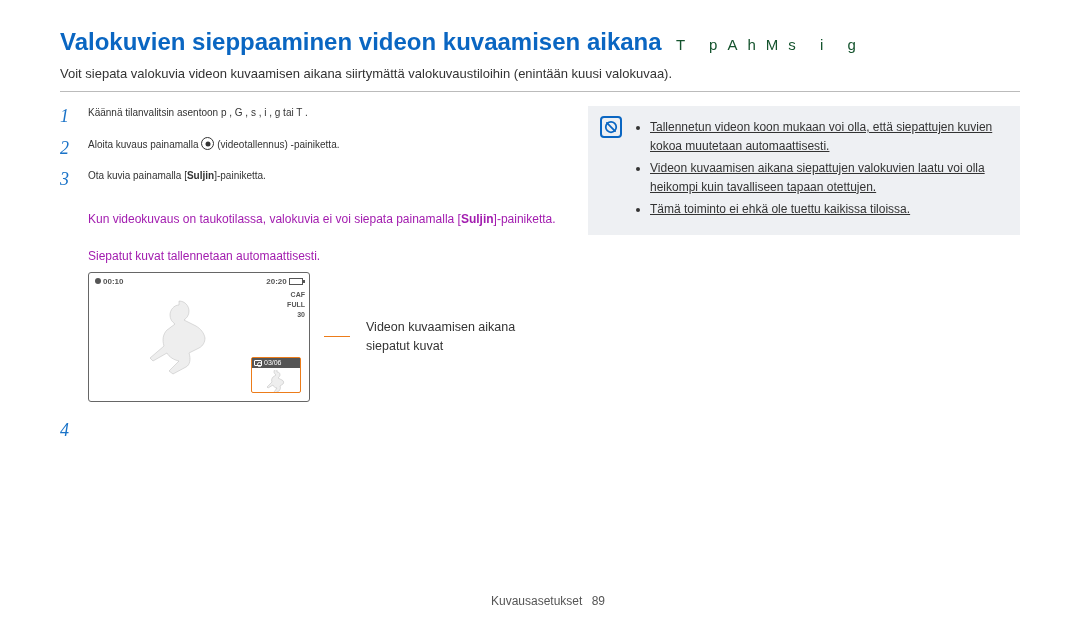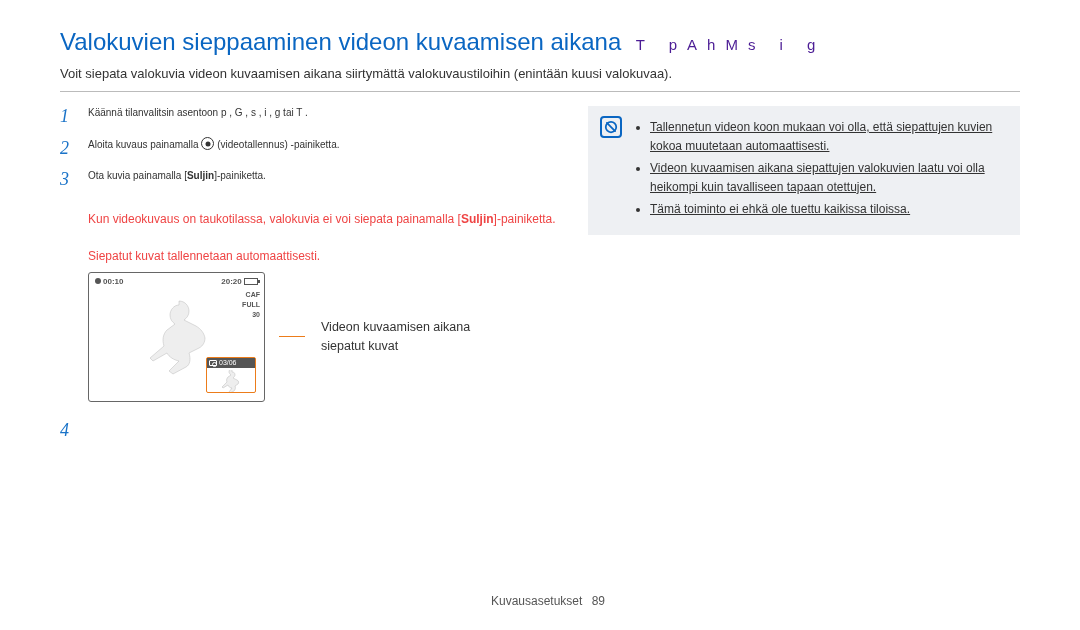--- a/index.html
+++ b/index.html
@@ -1,35 +1,35 @@
 <!DOCTYPE html>
 <html><head>
 <meta charset="utf-8">
 <style>
   * { box-sizing: border-box; margin: 0; padding: 0; }
   html, body { width: 1080px; height: 630px; font-family: Arial, Helvetica, sans-serif; color: #333; background: #fff; }
   .page { padding: 28px 60px 0 60px; position: relative; height: 100%; }
   .title-row { margin-bottom: 10px; }
-  .title { color: #0a66c2; font-size: 24px; font-weight: normal; display: inline; }
-  .title-suffix { color: #4c1d95; font-size: 15px; letter-spacing: 10px; margin-left: 10px; display: inline; }
+  .title { color: #0a66c2; font-size: 24px; font-weight: bold; display: inline; }
+  .title-suffix { color: #14532d; font-size: 15px; letter-spacing: 10px; margin-left: 10px; display: inline; }
   .intro { font-size: 13px; color: #333; margin-bottom: 10px; }
   .hr { border: 0; border-top: 1px solid #bbb; margin-bottom: 14px; }
   .cols { display: flex; gap: 28px; }
   .left { flex: 0 0 500px; }
   .right { flex: 1; }
   .step { display: flex; align-items: flex-start; margin-bottom: 10px; }
   .step-num { color: #1a73c8; font-size: 18px; width: 28px; flex: 0 0 28px; font-family: Georgia, serif; font-style: italic; font-weight: 500; line-height: 1.2; }
   .step-body { font-size: 10px; line-height: 1.45; }
-  .step-note { font-size: 12px; color: #ef4444; margin-left: 28px; margin-top: 20px; margin-bottom: 4px; line-height: 1.45; }
+  .step-note { font-size: 12px; color: #a21caf; margin-left: 28px; margin-top: 20px; margin-bottom: 4px; line-height: 1.45; }
   .rec-btn { display: inline-block; vertical-align: middle; width: 13px; height: 13px; border: 1.5px solid #333; border-radius: 50%; position: relative; top: -1px; }
   .rec-btn::after { content: ""; position: absolute; left: 50%; top: 50%; width: 5px; height: 5px; background: #333; border-radius: 50%; transform: translate(-50%, -50%); }
 
   
   .shot-wrap { margin: 6px 0 18px 28px; display: flex; align-items: center; gap: 14px; }
-  .shot { width: 177px; height: 130px; border: 1.5px solid #666; border-radius: 3px; position: relative; background: #fff; overflow: hidden; }
+  .shot { width: 222px; height: 130px; border: 1.5px solid #666; border-radius: 3px; position: relative; background: #fff; overflow: hidden; }
   .shot-top { position: absolute; top: 4px; left: 6px; right: 6px; display: flex; justify-content: space-between; align-items: center; font-size: 8px; color: #555; font-weight: bold; }
   .rec-dot { width: 6px; height: 6px; background: #555; border-radius: 50%; display: inline-block; margin-right: 2px; vertical-align: middle; }
   .batt { width: 14px; height: 7px; border: 1px solid #555; position: relative; display: inline-block; vertical-align: middle; }
   .batt::after { content: ""; position: absolute; right: -3px; top: 1px; width: 2px; height: 3px; background: #555; }
   .shot-icons { position: absolute; right: 4px; top: 18px; display: flex; flex-direction: column; gap: 3px; align-items: flex-end; }
   .mini-ic { font-size: 7px; color: #555; font-weight: bold; line-height: 1; }
   .figure-silhouette { position: absolute; left: 30px; top: 20px; width: 120px; height: 100px; }
   .sil { fill: #eee; stroke: #bbb; stroke-width: 0.5; }
   .thumb { position: absolute; right: 8px; bottom: 8px; width: 50px; height: 36px; border: 1.5px solid #ec7c1a; border-radius: 2px; background: #fff; }
   .thumb-bar { position: absolute; top: 0; left: 0; right: 0; height: 10px; background: #555; color: #fff; font-size: 7px; display: flex; align-items: center; padding-left: 2px; gap: 2px; }

